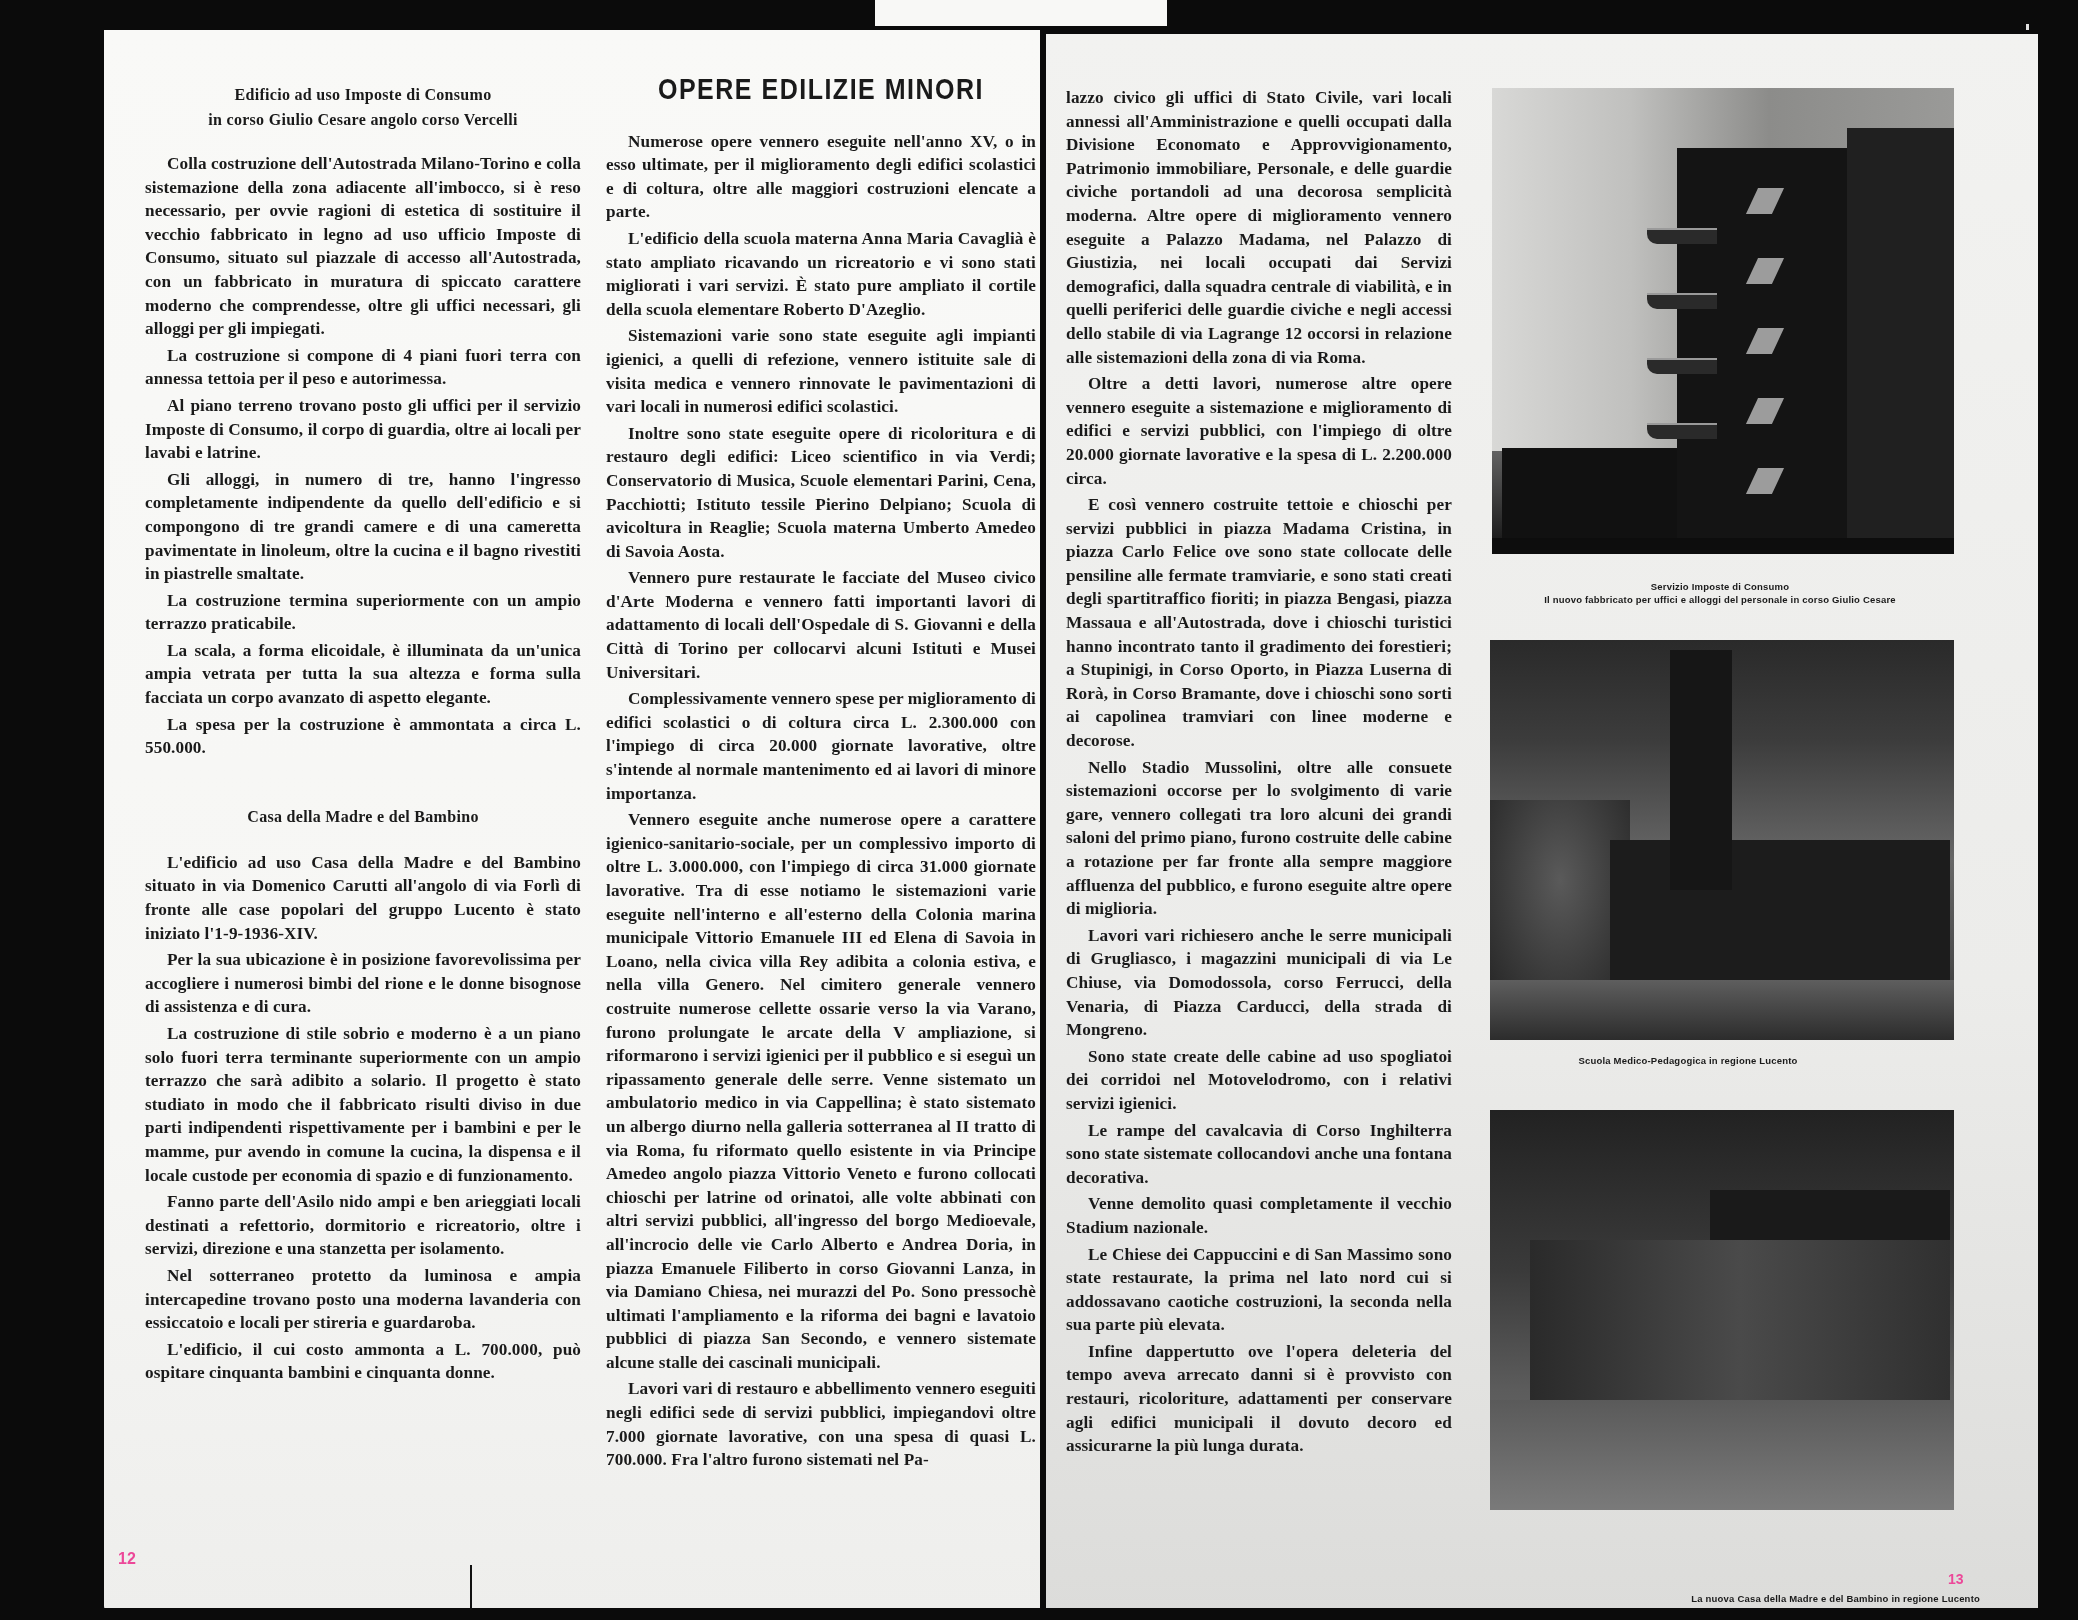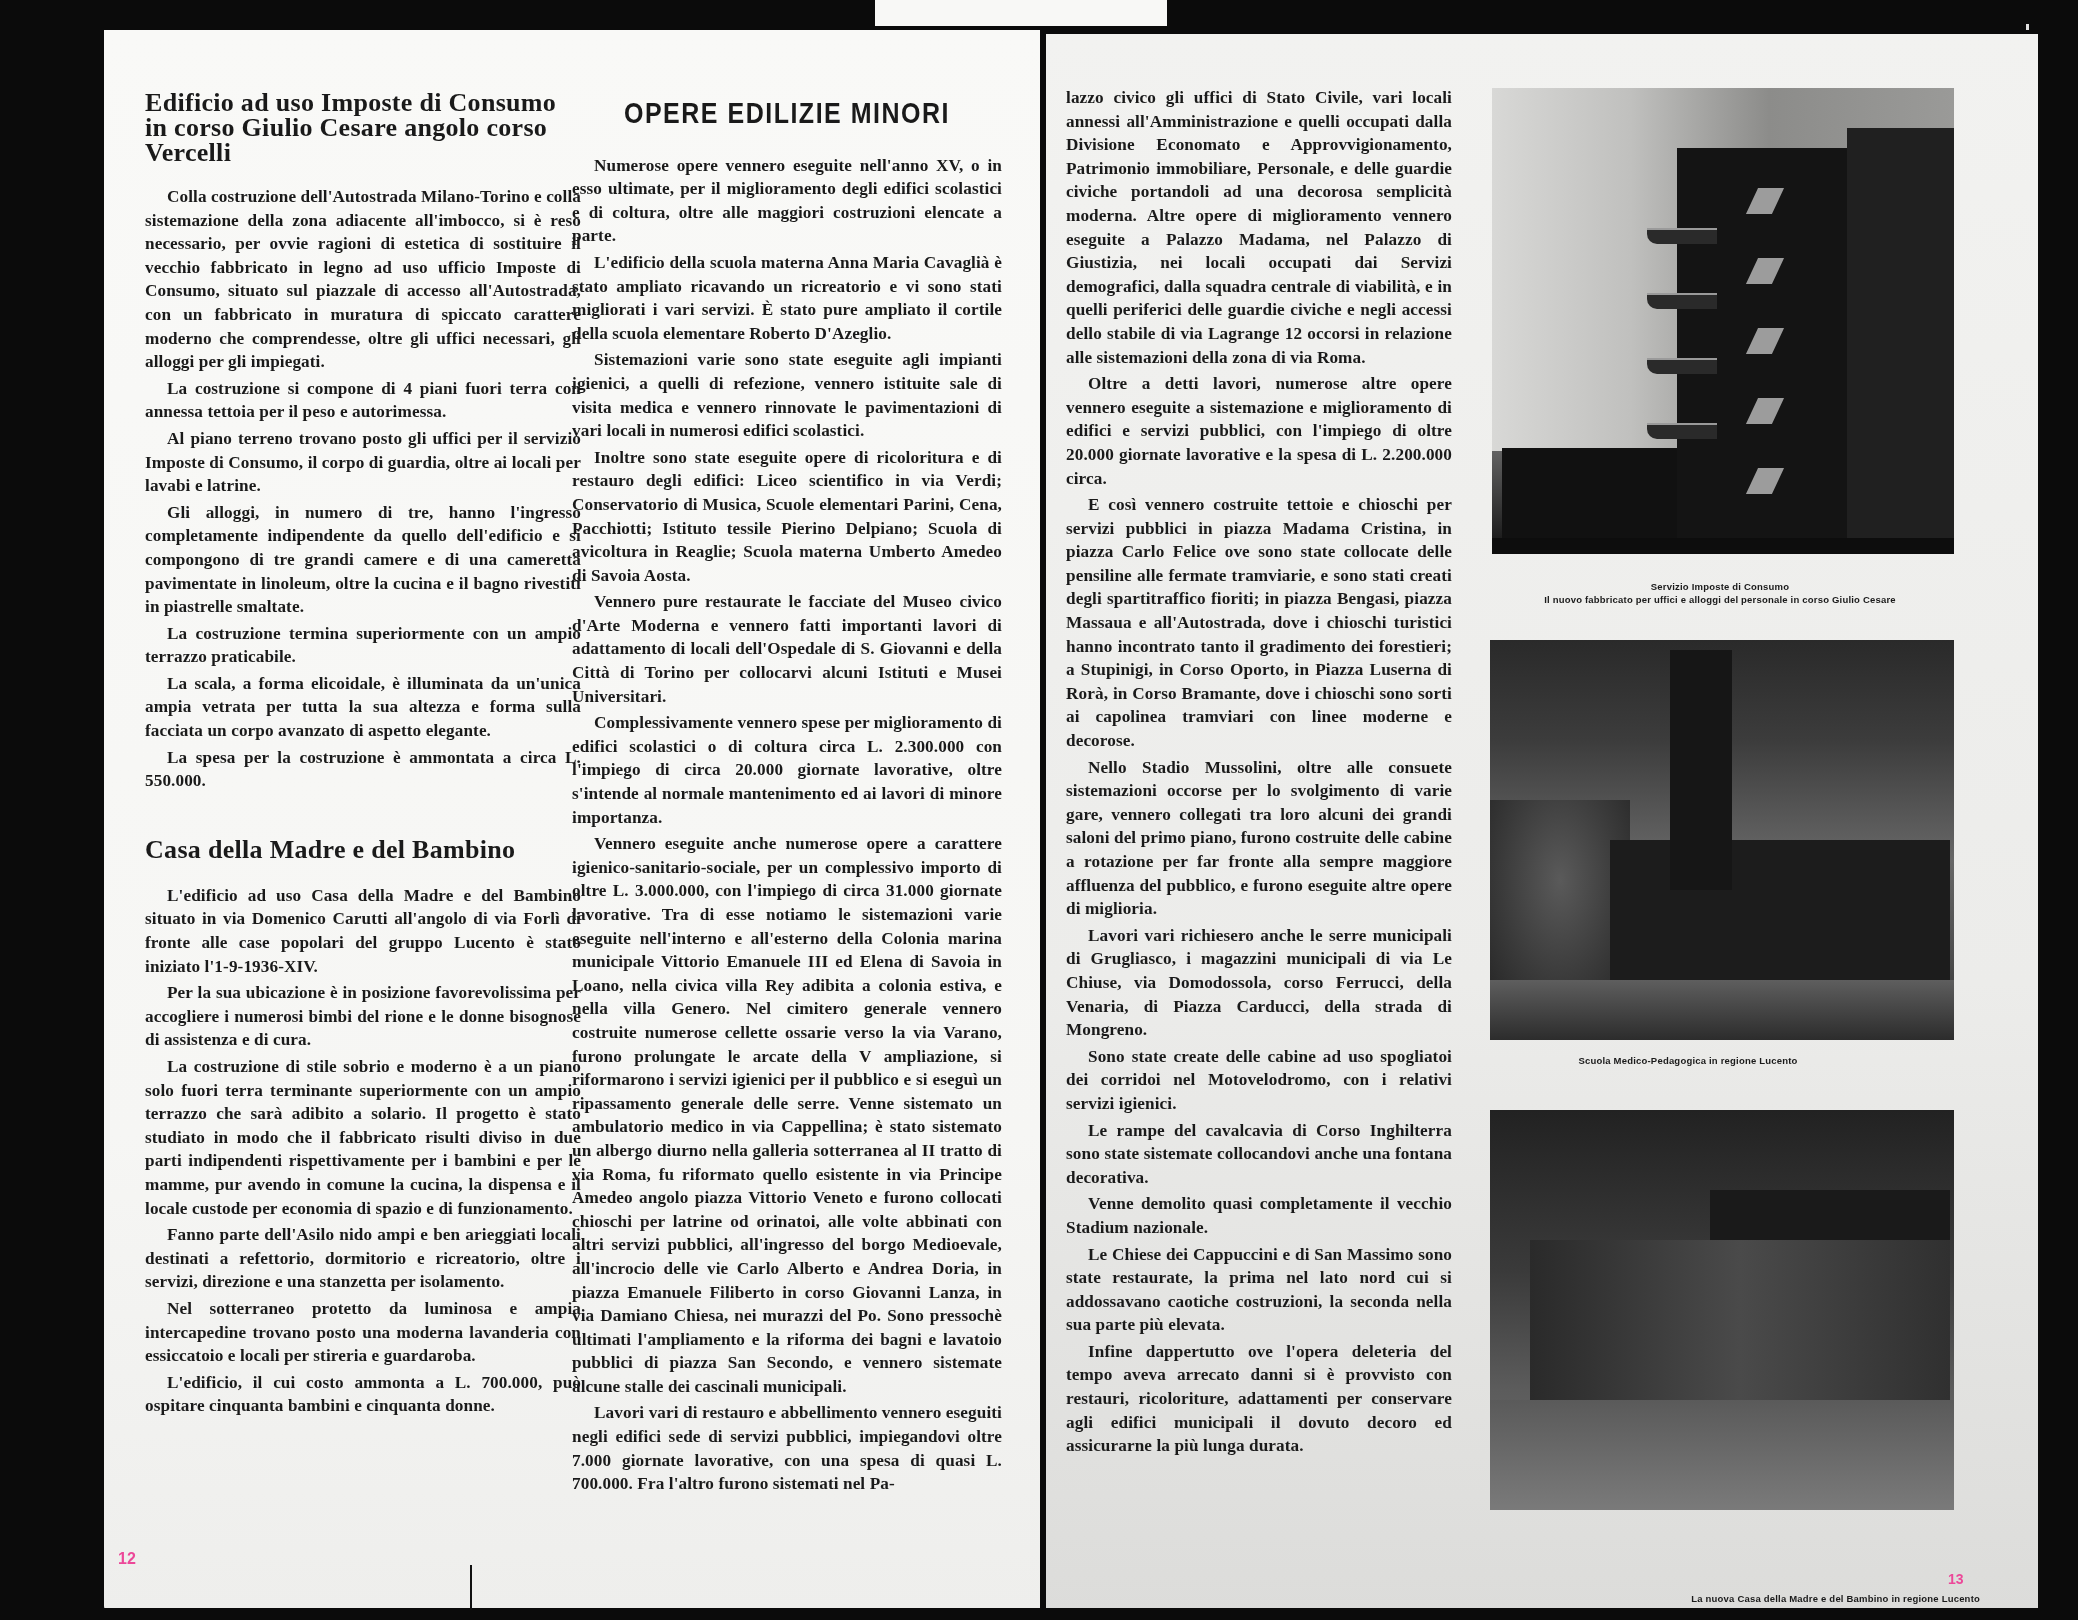--- a/index.html
+++ b/index.html
@@ -13,24 +13,24 @@
   .top-notch { position:absolute; left:875px; top:0; width:292px; height:26px; background:#f8f8f6; }
   .gutter { position:absolute; left:1040px; top:30px; width:6px; height:1590px; background:#0b0b0b; }
   .bottom-bar { position:absolute; left:104px; top:1608px; width:1940px; height:12px; background:#0b0b0b; }
   .right-edge { position:absolute; left:2040px; top:0; width:38px; height:1620px; background:#0b0b0b; }
 
   .col { position:absolute; font-size:17.2px; line-height:23.6px; text-align:justify;
          letter-spacing:0.1px; font-weight:bold; color:#1a1a1a; }
   .col p { margin:0 0 0 0; text-indent:22px; }
   .col p + p { margin-top:3px; }
   .col1 { left:145px; top:78px; width:436px; }
-  .col2 { left:572px; top:78px; width:430px;margin-top:24px; }
+  .col2 { left:606px; top:78px; width:430px; }
   .col3 { left:1066px; top:86px; width:386px; }
 
-  .heading { font-weight:bold; text-align:left; font-size:26px; line-height:25px; margin:12px 0 20px 0;
+  .heading { font-weight:bold; text-align:center; font-size:16px; line-height:25px; margin:4px 0 20px 0;
              letter-spacing:0.3px; }
   .heading.sub { margin-top:44px; margin-bottom:22px; }
   .main-title { font-family:"Liberation Sans", "DejaVu Sans", sans-serif; font-weight:bold;
                 font-size:25px; letter-spacing:1.5px; text-align:center; margin:0 0 28px 0; transform:scaleY(1.15); }
 
   .photo { position:absolute; overflow:hidden; }
   .photo1 { left:1492px; top:88px; width:462px; height:466px;
     background:
       linear-gradient(90deg, rgba(255,255,255,0) 0%, rgba(255,255,255,0) 100%),
       linear-gradient(180deg,#b8b8b8 0%,#a2a2a2 60%,#5a5a5a 80%,#111 100%); }

